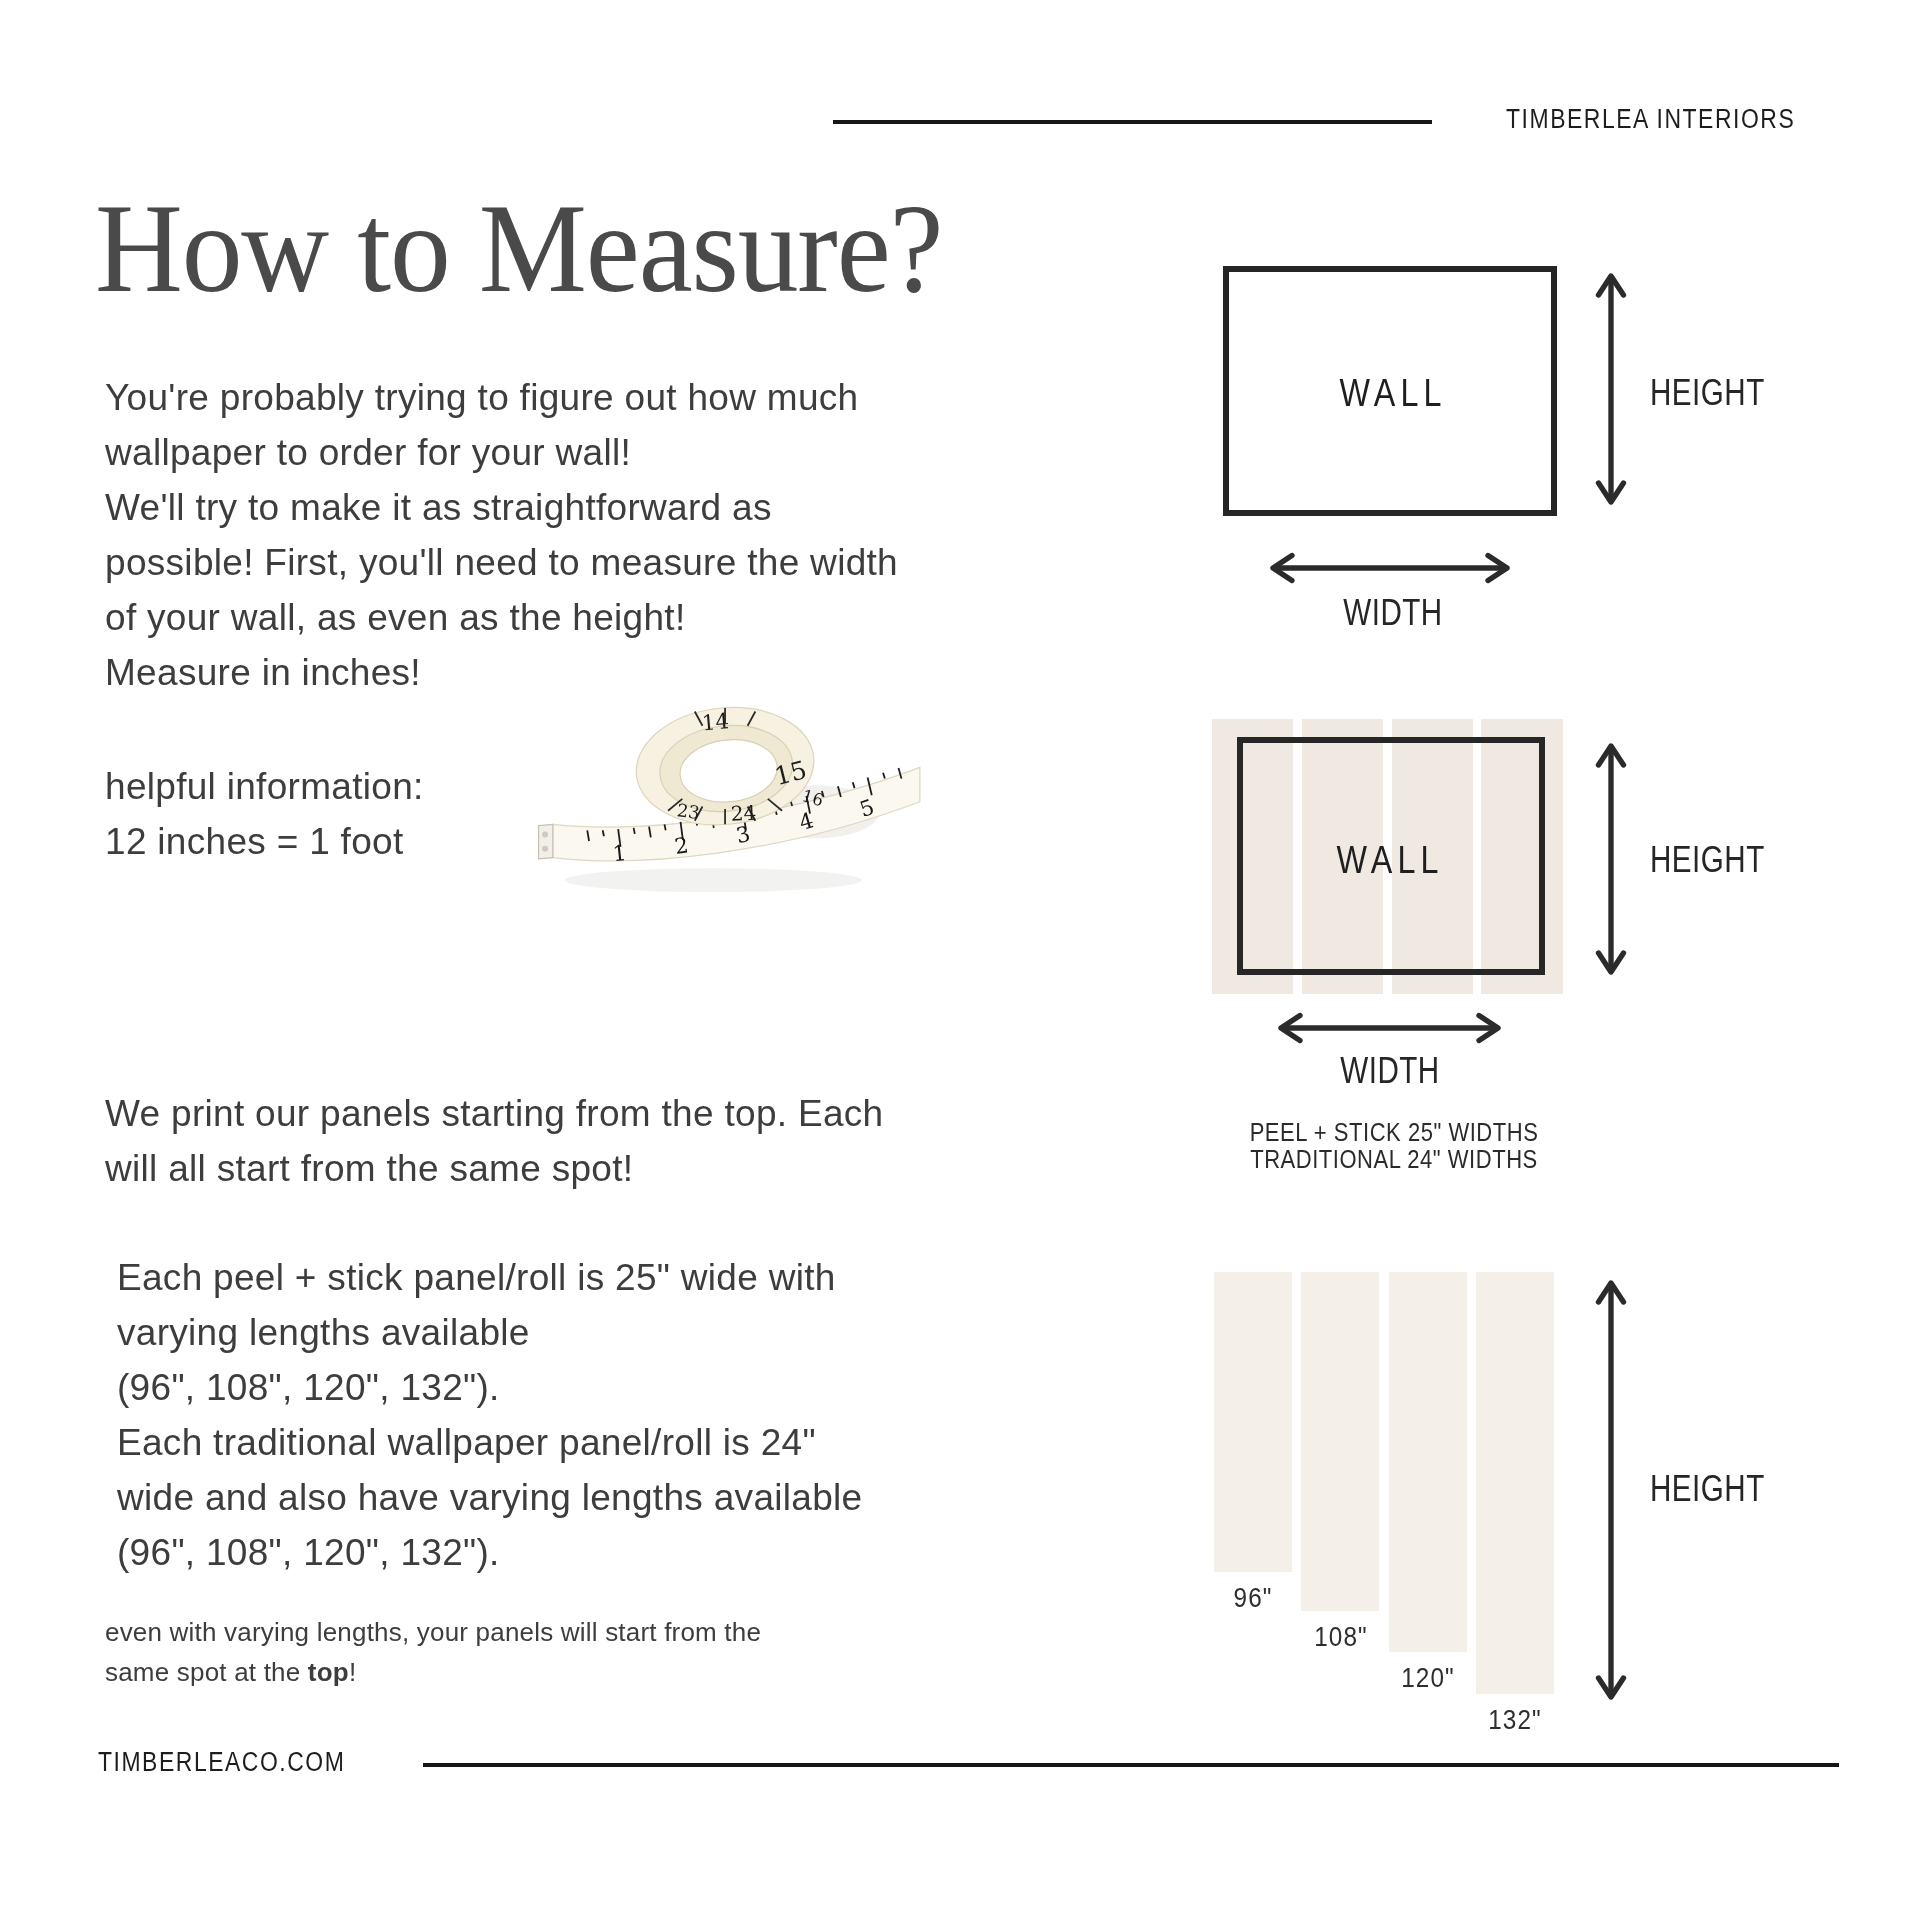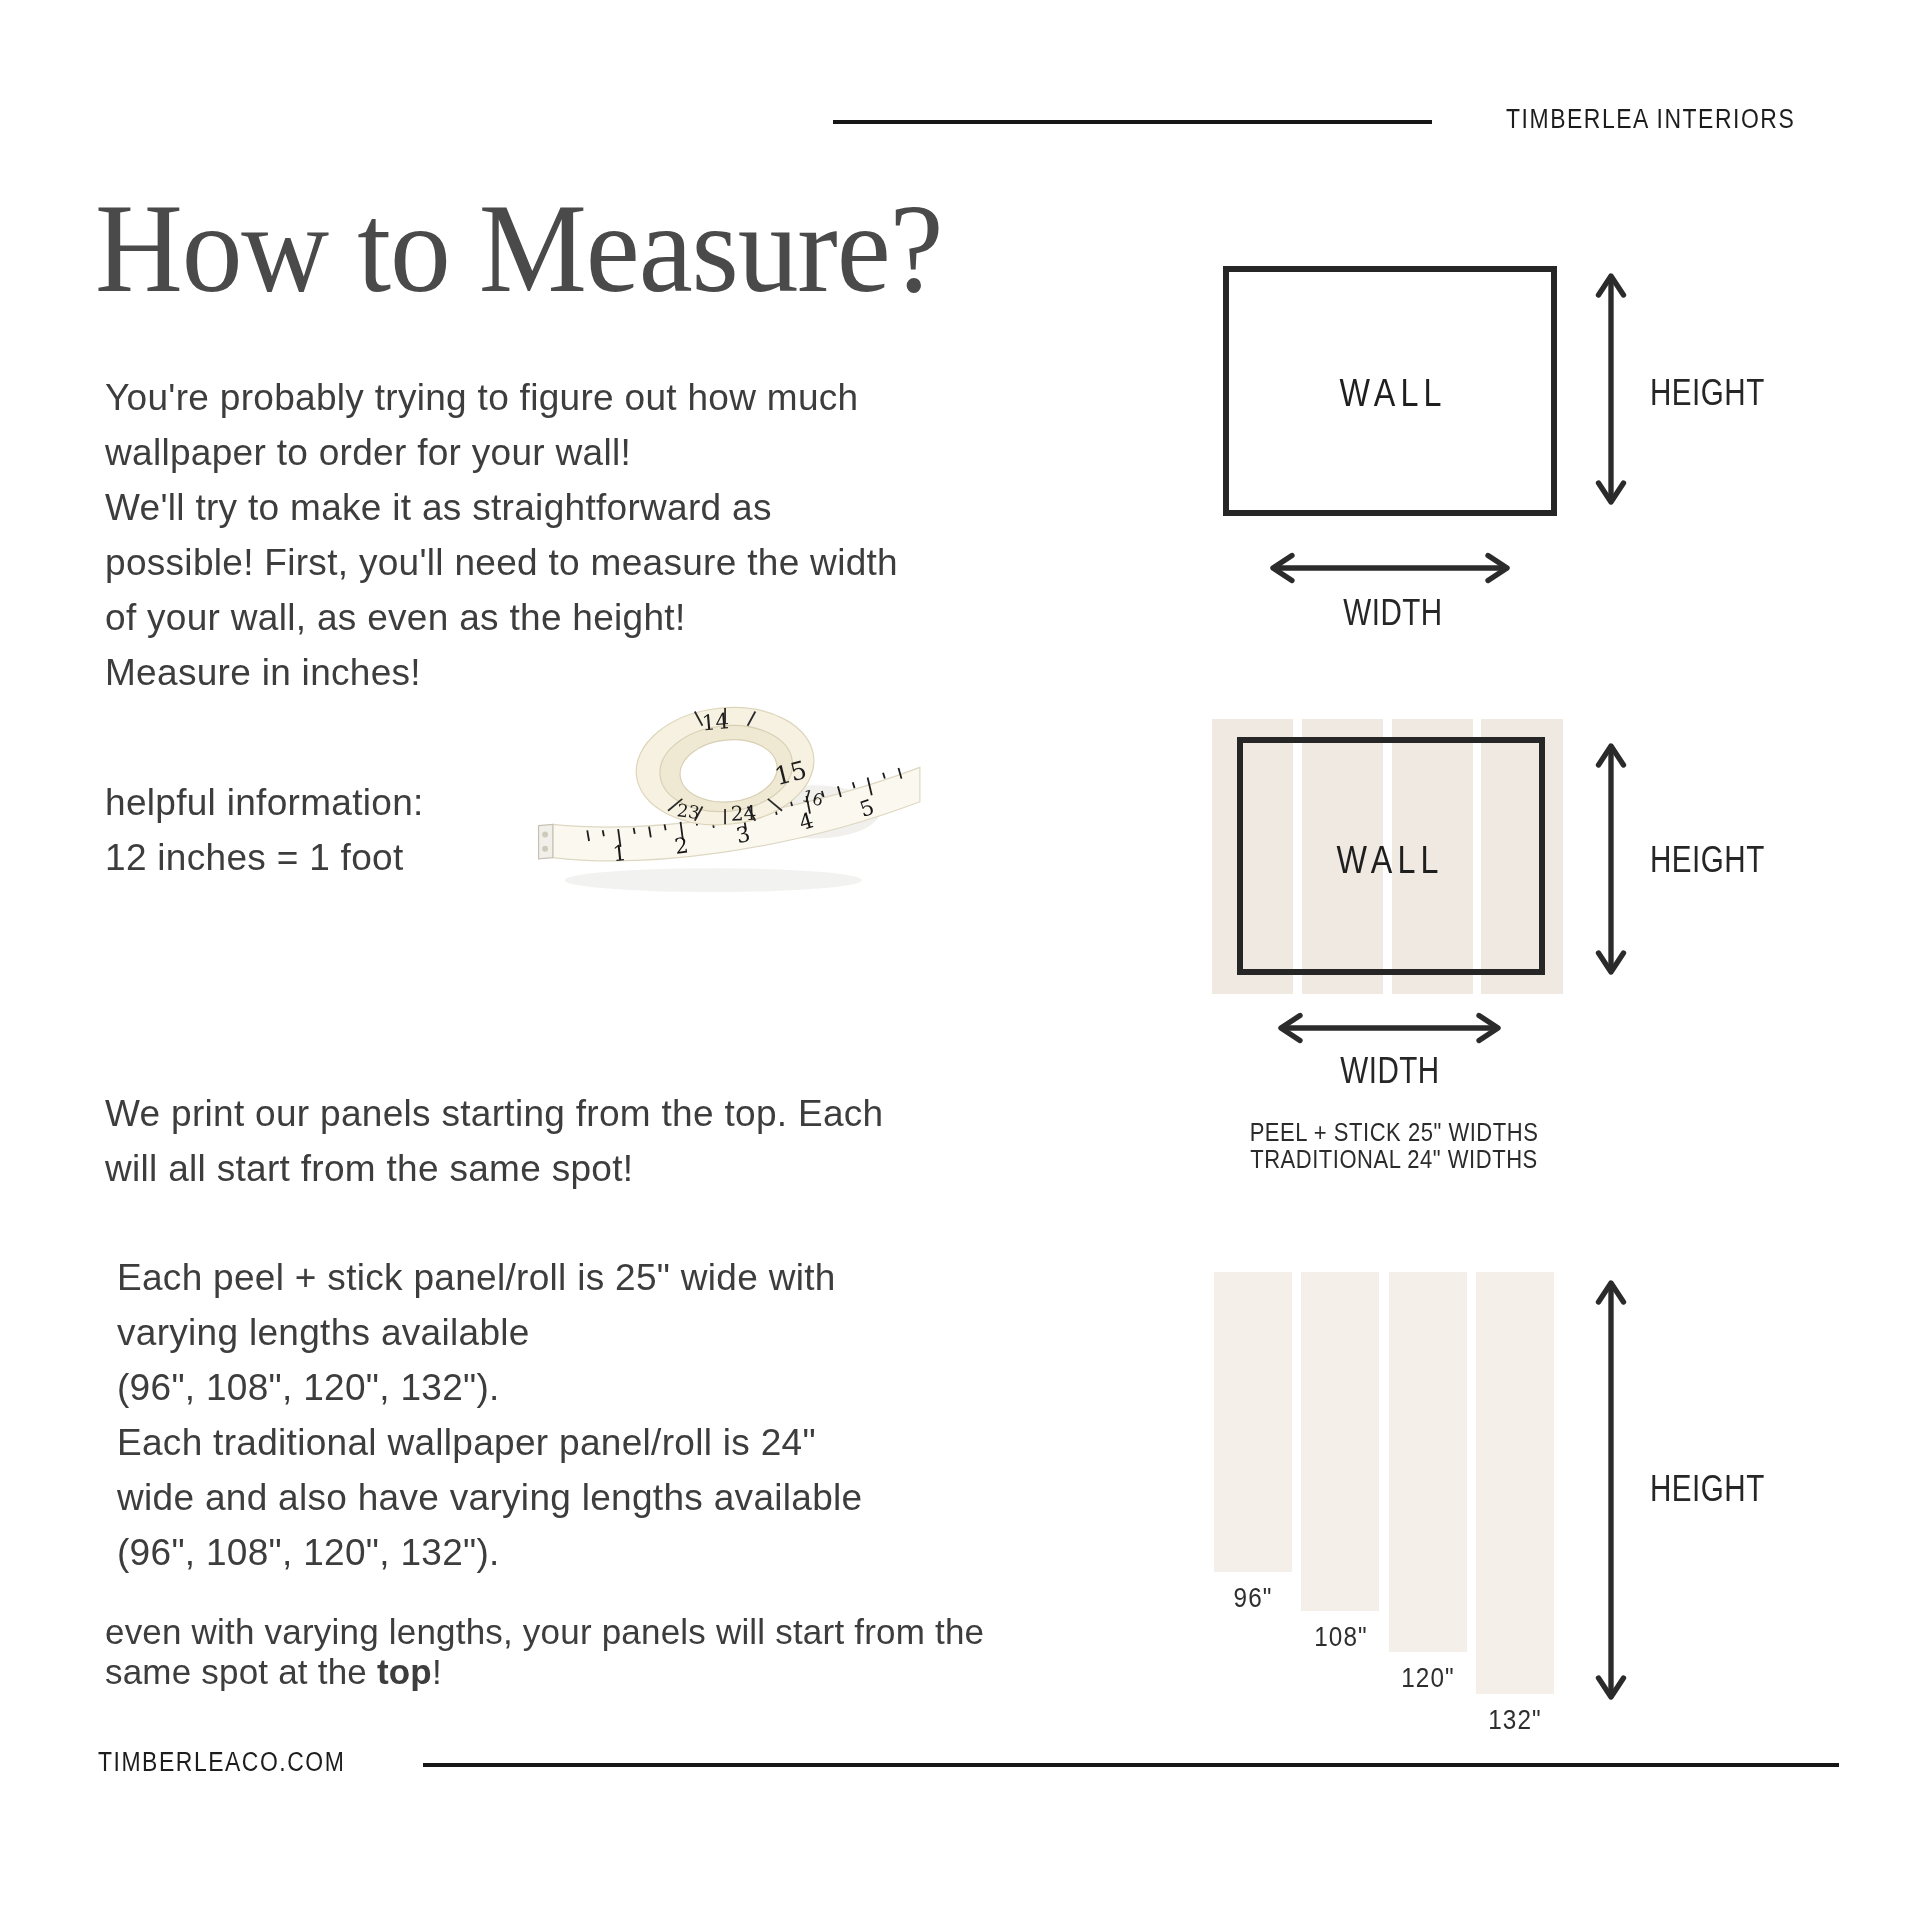--- a/index.html
+++ b/index.html
@@ -5,21 +5,21 @@
   html,body{margin:0;padding:0;background:#ffffff;}
   .page{position:relative;width:1926px;height:1926px;background:#ffffff;overflow:hidden;
         font-family:"Liberation Sans",sans-serif;}
   .abs{position:absolute;}
   .rule{background:#161616;height:3.6px;}
   .brand{font-size:27px;letter-spacing:1.8px;color:#1d1d1d;white-space:nowrap;
          transform:scaleX(0.85);transform-origin:right center;}
   .title{font-family:"Liberation Serif",serif;font-size:128px;color:#4a4a4a;letter-spacing:-1.2px;
          line-height:1.1;white-space:nowrap;transform:scaleX(0.95);transform-origin:left top;font-weight:400;margin:0;}
   .body-text{font-size:37px;line-height:55px;color:#3d3d3d;letter-spacing:0.3px;white-space:pre-line;}
-  .small-text{font-size:35px;line-height:40px;color:#3d3d3d;letter-spacing:0.2px;white-space:pre-line;}
+  .small-text{font-size:26px;line-height:40px;color:#3d3d3d;letter-spacing:0.2px;white-space:pre-line;}
   .footer-site{font-size:27px;letter-spacing:1.8px;color:#1d1d1d;white-space:nowrap;
          transform:scaleX(0.85);transform-origin:left center;}
   .wall-rect{border:6.5px solid #262626;box-sizing:border-box;}
   .wall-label{font-size:38px;letter-spacing:6px;color:#1f1f1f;white-space:nowrap;
          transform:translateX(-50%) scaleX(0.85);}
   .dim-label{font-size:37px;letter-spacing:0.6px;color:#262626;white-space:nowrap;line-height:42px;}
   .dim-center{transform:translateX(-50%) scaleX(0.8);}
   .dim-left{transform:scaleX(0.8);transform-origin:left center;}
   .caption{font-size:25px;line-height:27px;letter-spacing:0.6px;color:#2b2b2b;text-align:center;
          white-space:pre-line;transform:translateX(-50%) scaleX(0.88);}
@@ -40,21 +40,21 @@
   <div class="abs brand" style="right:131px;top:104px;">TIMBERLEA INTERIORS</div>
 
   <h1 class="abs title" style="left:95px;top:178px;">How to Measure?</h1>
 
   <div class="abs body-text" style="left:105px;top:370px;width:975px;">You're probably trying to figure out how much
 wallpaper to order for your wall!
 We'll try to make it as straightforward as
 possible! First, you'll need to measure the width
 of your wall, as even as the height!
 Measure in inches!</div>
-  <div class="abs body-text" style="left:105px;top:759px;width:535px;margin-top:16px;">helpful information:
+  <div class="abs body-text" style="left:105px;top:759px;width:535px;">helpful information:
 12 inches = 1 foot</div>
   <div class="abs body-text" style="left:105px;top:1086px;width:975px;">We print our panels starting from the top. Each
 will all start from the same spot!</div>
   <div class="abs body-text" style="left:117px;top:1250px;width:1011px;">Each peel + stick panel/roll is 25" wide with
 varying lengths available
 (96", 108", 120", 132").
 Each traditional wallpaper panel/roll is 24"
 wide and also have varying lengths available
 (96", 108", 120", 132").</div>
   <div class="abs small-text" style="left:105px;top:1612px;width:892px;"><span>even with varying lengths, your panels will start from the

